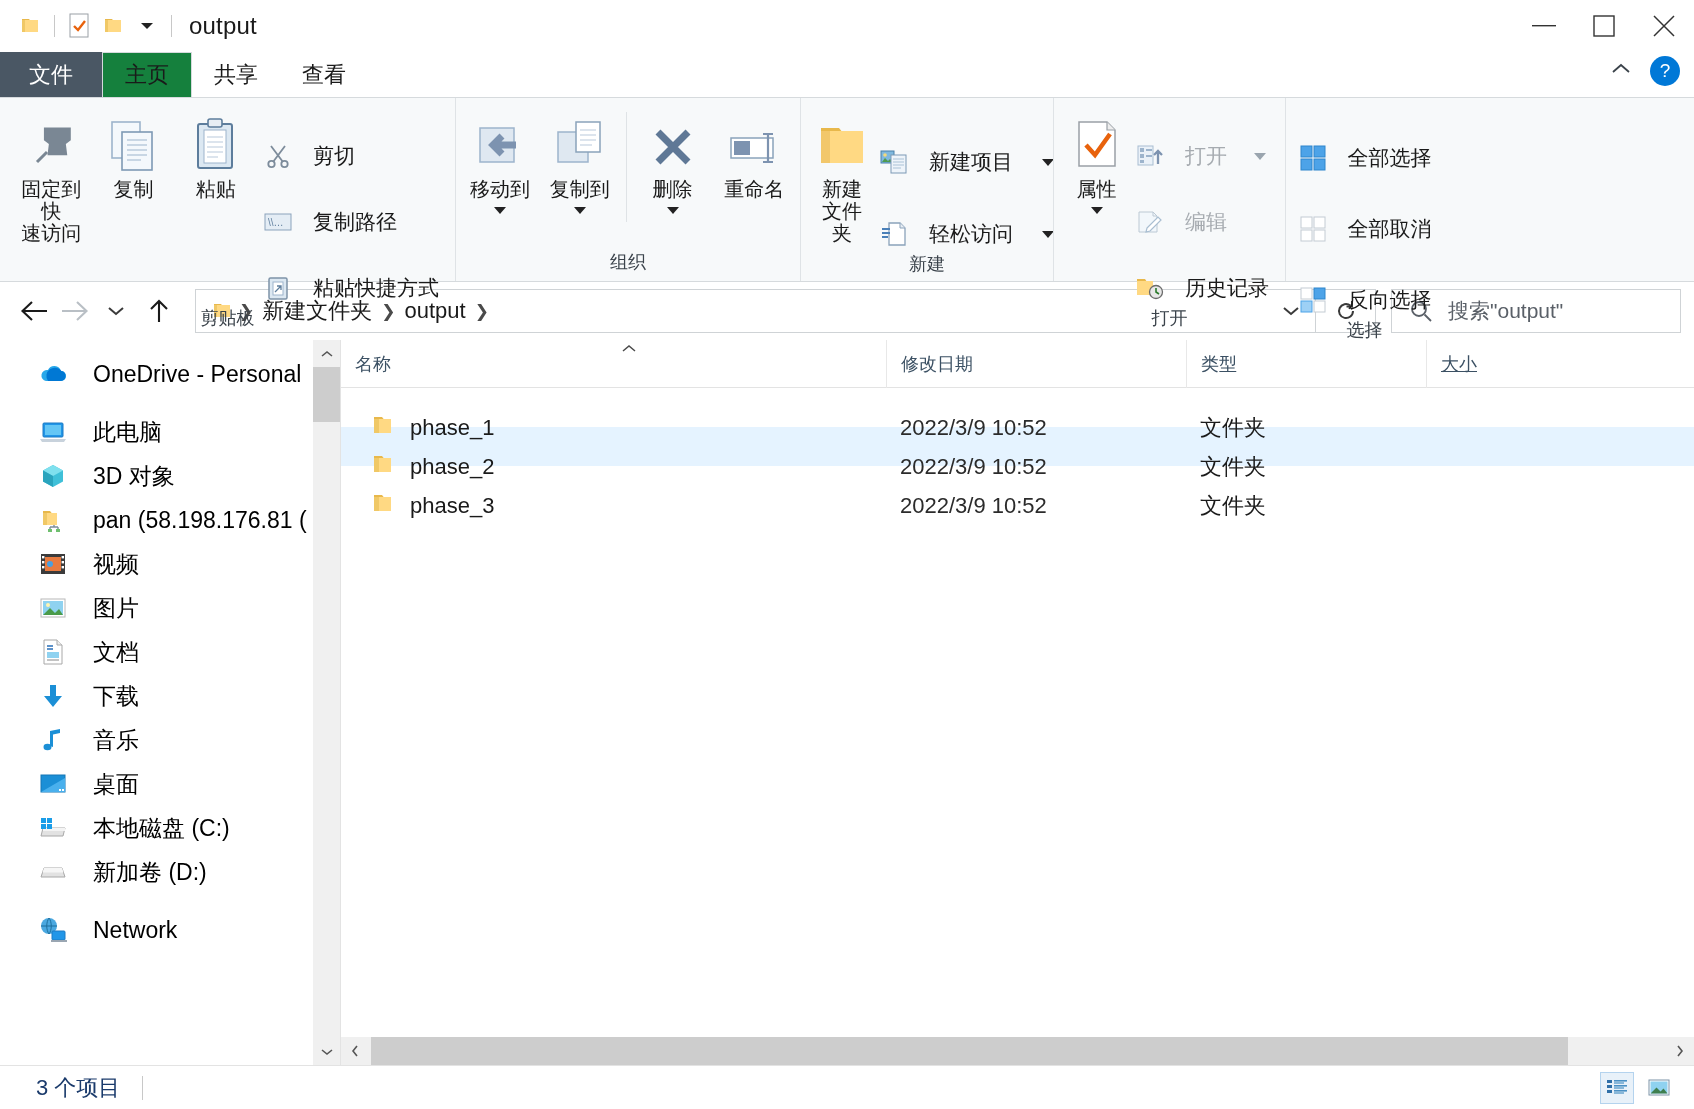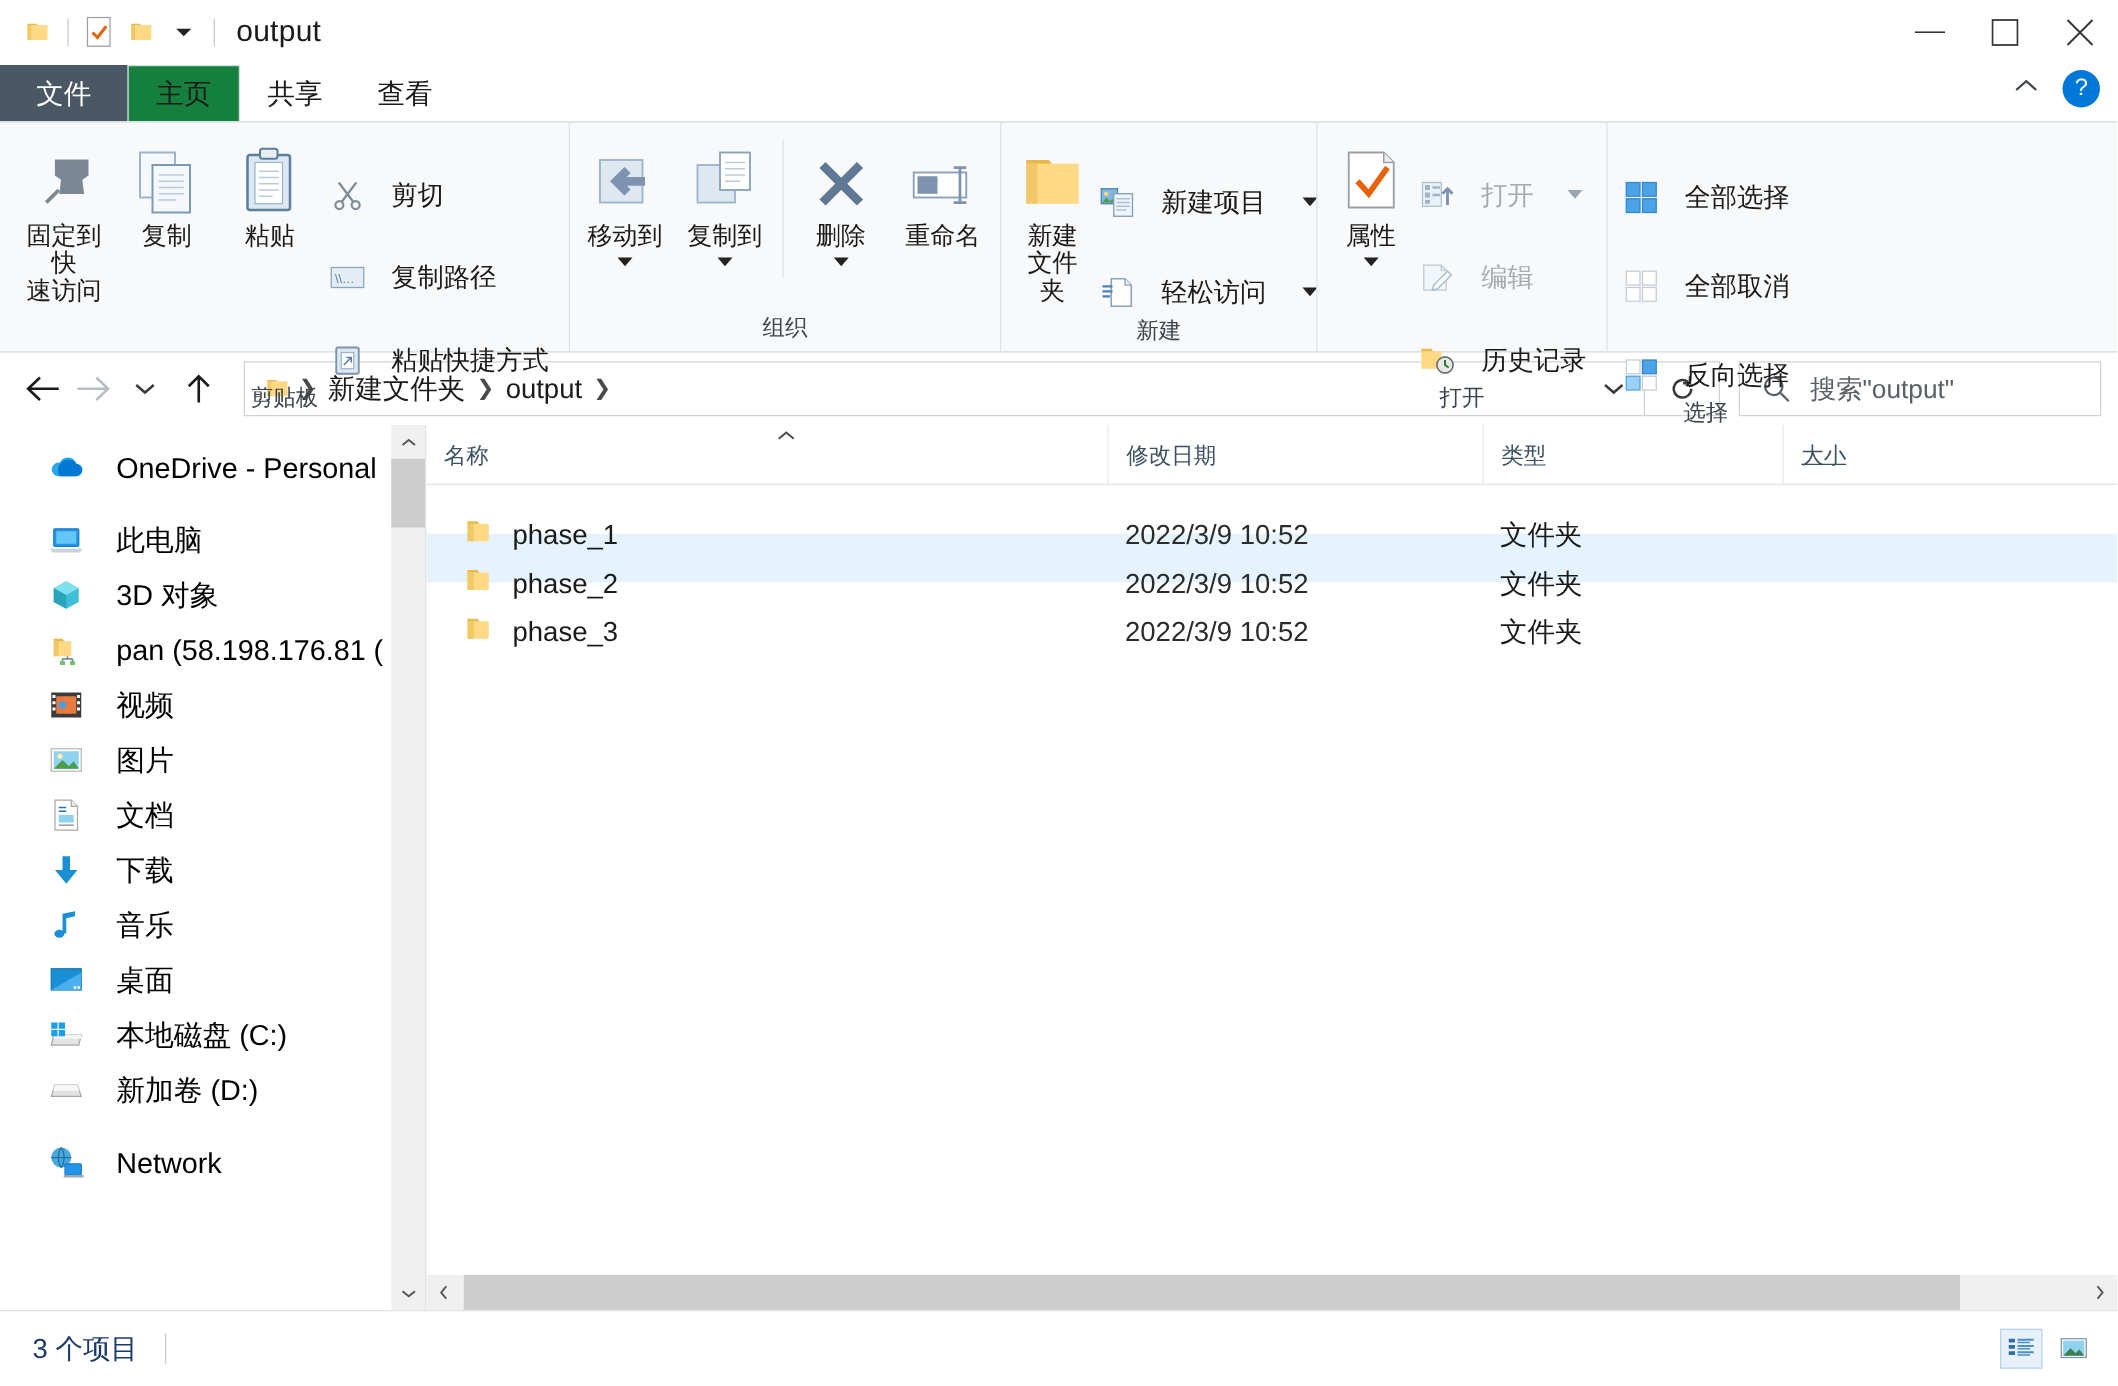--- a/index.html
+++ b/index.html
@@ -103,22 +103,22 @@
   .cell-name { width: 545px; padding-left: 30px; gap: 13px; }
   .cell-date { width: 300px; padding-left: 14px; color: #2b2b2b; }
   .cell-type { width: 240px; padding-left: 14px; }
   .cell-size { flex: 1; padding-left: 14px; }
 
   .hscroll { height: 28px; display: flex; align-items: center; background: #f0f0f0; }
   .hsbtn { width: 28px; height: 28px; display: flex; align-items: center; justify-content: center; }
   .hsthumb { height: 28px; background: #cdcdcd; margin-left: 2px; }
 
   
-  .statusbar { height: 61px; background: #fff; border-top: 1px solid #e3e3e3; display: flex; align-items: center;
-               padding-left: 26px; flex: none; position: relative; }
+  .statusbar { height: 44px; background: #fff; border-top: 1px solid #e3e3e3; display: flex; align-items: center;
+               padding-left: 36px; flex: none; position: relative; }
   .status-text { font-size: 22px; color: #1a3a6b; }
   .status-sep { width: 1px; height: 24px; background: #c8c8c8; margin-left: 22px; }
   .viewbtns { position: absolute; right: 18px; top: 50%; transform: translateY(-50%); display: flex; gap: 8px; }
   .viewbtn { width: 34px; height: 32px; display: flex; align-items: center; justify-content: center;
              border: 1px solid transparent; }
   .viewbtn.active { border-color: #b4d3ee; background: #e8f1f9; }
 
   .foldericon { display: block; }
 </style>
 </head>

